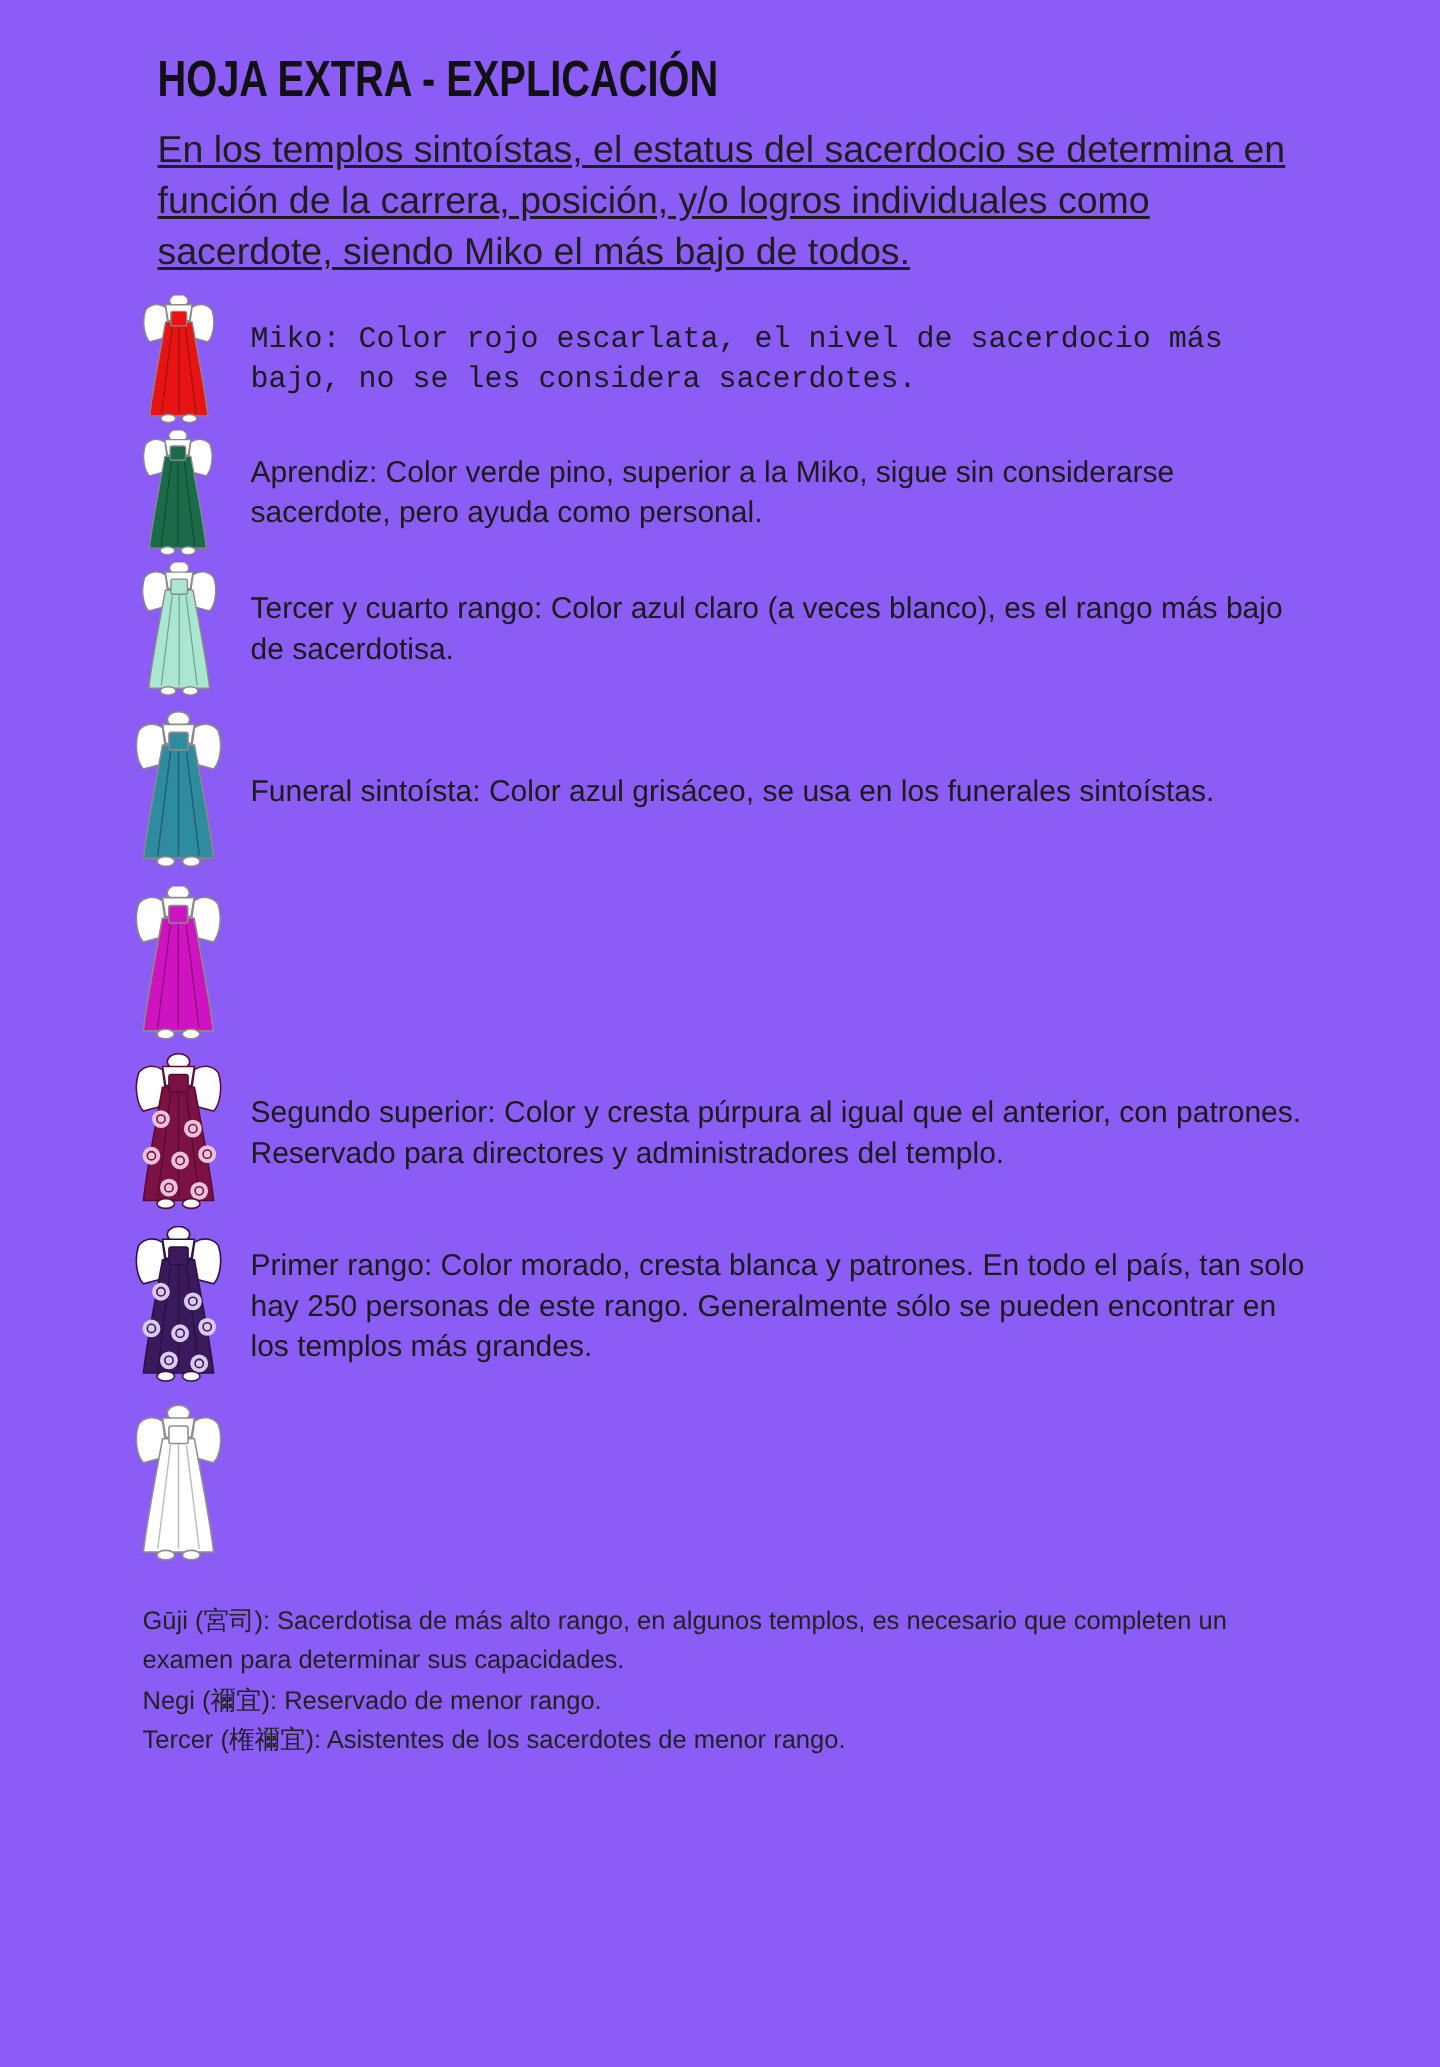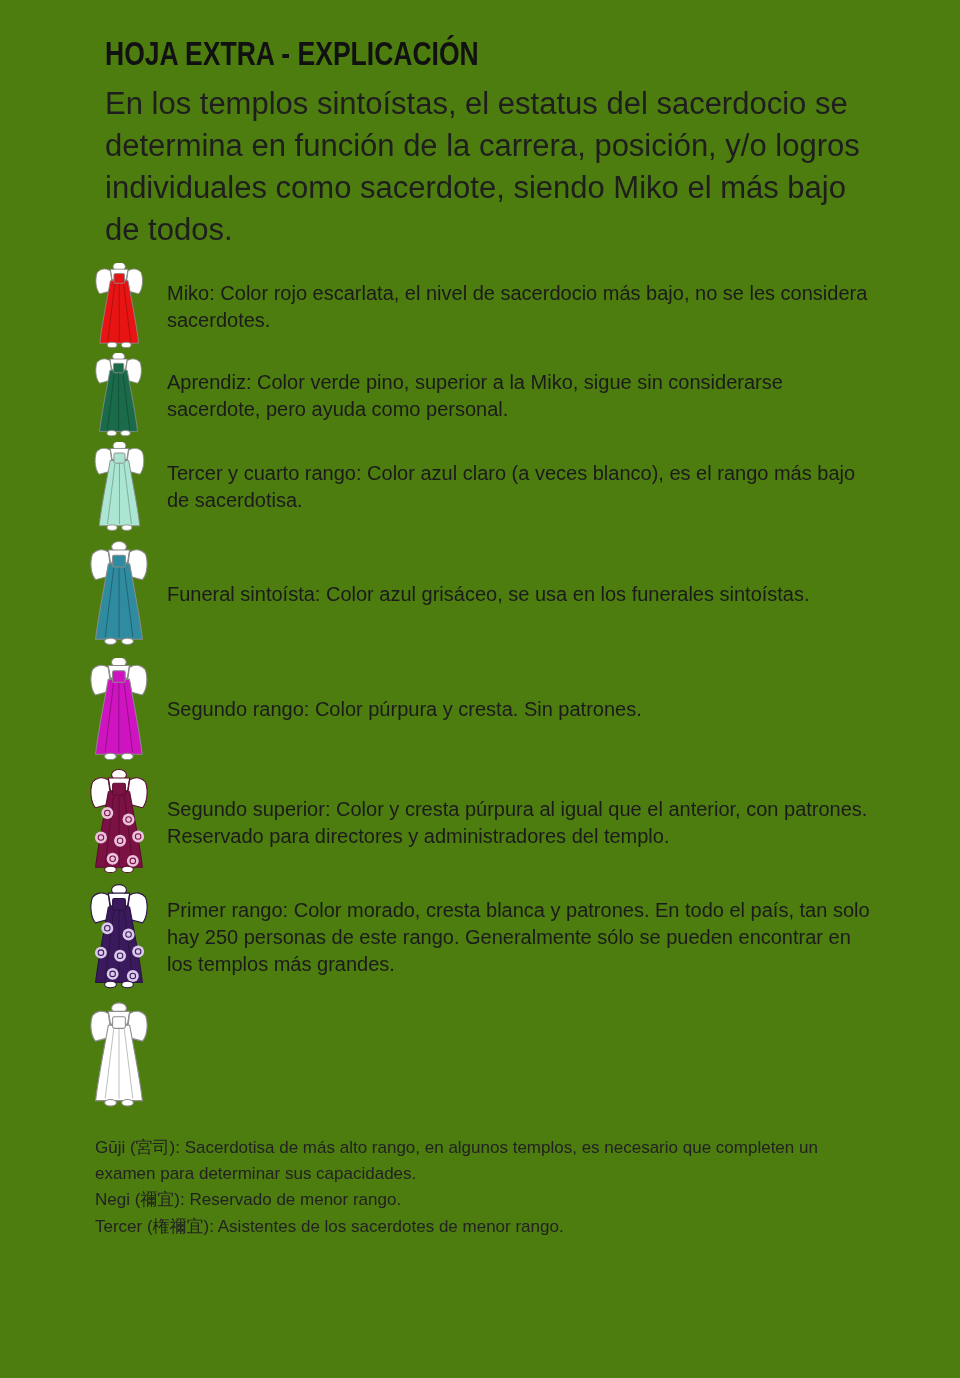--- a/index.html
+++ b/index.html
@@ -1,53 +1,54 @@
 <!DOCTYPE html>
 <html><head>
 <meta charset="utf-8">
 <style>
   html, body { margin: 0; padding: 0; background: #ffffff; }
   .page {
     position: relative;
     width: 960px;
     height: 1378px;
-    background: #4d7c0f;
+    background: #8b5cf6;
     font-family: "Liberation Sans", sans-serif;
     color: #1b1b1b;
     overflow: hidden;
     box-sizing: border-box;
     padding-top: 34px;
   }
   .title {
     margin: 0 0 10px 105px;
     font-size: 34px;
     font-weight: 800;
     letter-spacing: 0px;
     transform: scaleX(0.78);
     transform-origin: left center;
     white-space: nowrap;
     color: #111;
   }
   .intro {
     margin: 0 0 10px 105px;
     width: 778px;
-    font-size: 31px;
+    font-size: 25px;
     line-height: 1.36;
     color: #1e1e1e;
+    text-decoration: underline;
   }
   .rank-list {
     margin-left: 85px;
     width: 800px;
   }
   .rank-row {
     display: flex;
     align-items: center;
     gap: 14px;
   }
-  .rank-row:nth-child(1) { height: 90px; }
+  .rank-row:nth-child(1) { height: 90px; font-family: Liberation Mono, monospace; }
   .rank-row:nth-child(2) { height: 88px; }
   .rank-row:nth-child(3) { height: 94px; }
   .rank-row:nth-child(4) { height: 122px; }
   .rank-row:nth-child(5) { height: 108px; }
   .rank-row:nth-child(6) { height: 118px; }
   .rank-row:nth-child(7) { height: 112px; }
   .rank-row:nth-child(8) { height: 125px; }
   .robe {
     width: 68px;
     align-self: stretch;
@@ -160,21 +161,20 @@
     <path d="M7,11 C4,20 6,31 10,35 L25,31 L22,9 C16,5 10,7 7,11 Z" fill="#fff" stroke="#8a8a8a" stroke-width="1"></path>
     <path d="M57,11 C60,20 58,31 54,35 L39,31 L42,9 C48,5 54,7 57,11 Z" fill="#fff" stroke="#8a8a8a" stroke-width="1"></path>
     <path d="M22,20 L42,20 C46,42 52,72 54,91 L10,91 C12,72 18,42 22,20 Z" fill="#cf13c0" stroke="#8a8a8a" stroke-width="1"></path>
     <path d="M27,24 L19,89 M32,22 L32,89 M37,24 L45,89" fill="none" stroke="rgba(0,0,0,0.30)" stroke-width="0.9"></path>
     <rect x="26" y="12" width="12" height="11" rx="1.5" fill="#cf13c0" stroke="#8a8a8a" stroke-width="1"></rect>
 
     <ellipse cx="24" cy="93" rx="5.5" ry="3" fill="#fff" stroke="#8a8a8a" stroke-width="1"></ellipse>
     <ellipse cx="40" cy="93" rx="5.5" ry="3" fill="#fff" stroke="#8a8a8a" stroke-width="1"></ellipse>
   </svg>
         </div>
-    <p class="rank-text">Segundo rango: Color púrpura y cresta. Sin patrones.</p>
   </div>
 
   <div class="rank-row">
     <div class="robe">
           <svg viewBox="0 0 64 98" xmlns="http://www.w3.org/2000/svg">
     <ellipse cx="32" cy="4" rx="7" ry="5" fill="#fff" stroke="#5a0c30" stroke-width="1"></ellipse>
     <path d="M22,7 L42,7 L40,19 L24,19 Z" fill="#fff" stroke="#5a0c30" stroke-width="1"></path>
     <path d="M7,11 C4,20 6,31 10,35 L25,31 L22,9 C16,5 10,7 7,11 Z" fill="#fff" stroke="#5a0c30" stroke-width="1"></path>
     <path d="M57,11 C60,20 58,31 54,35 L39,31 L42,9 C48,5 54,7 57,11 Z" fill="#fff" stroke="#5a0c30" stroke-width="1"></path>
     <path d="M22,20 L42,20 C46,42 52,72 54,91 L10,91 C12,72 18,42 22,20 Z" fill="#7c1244" stroke="#5a0c30" stroke-width="1"></path>

